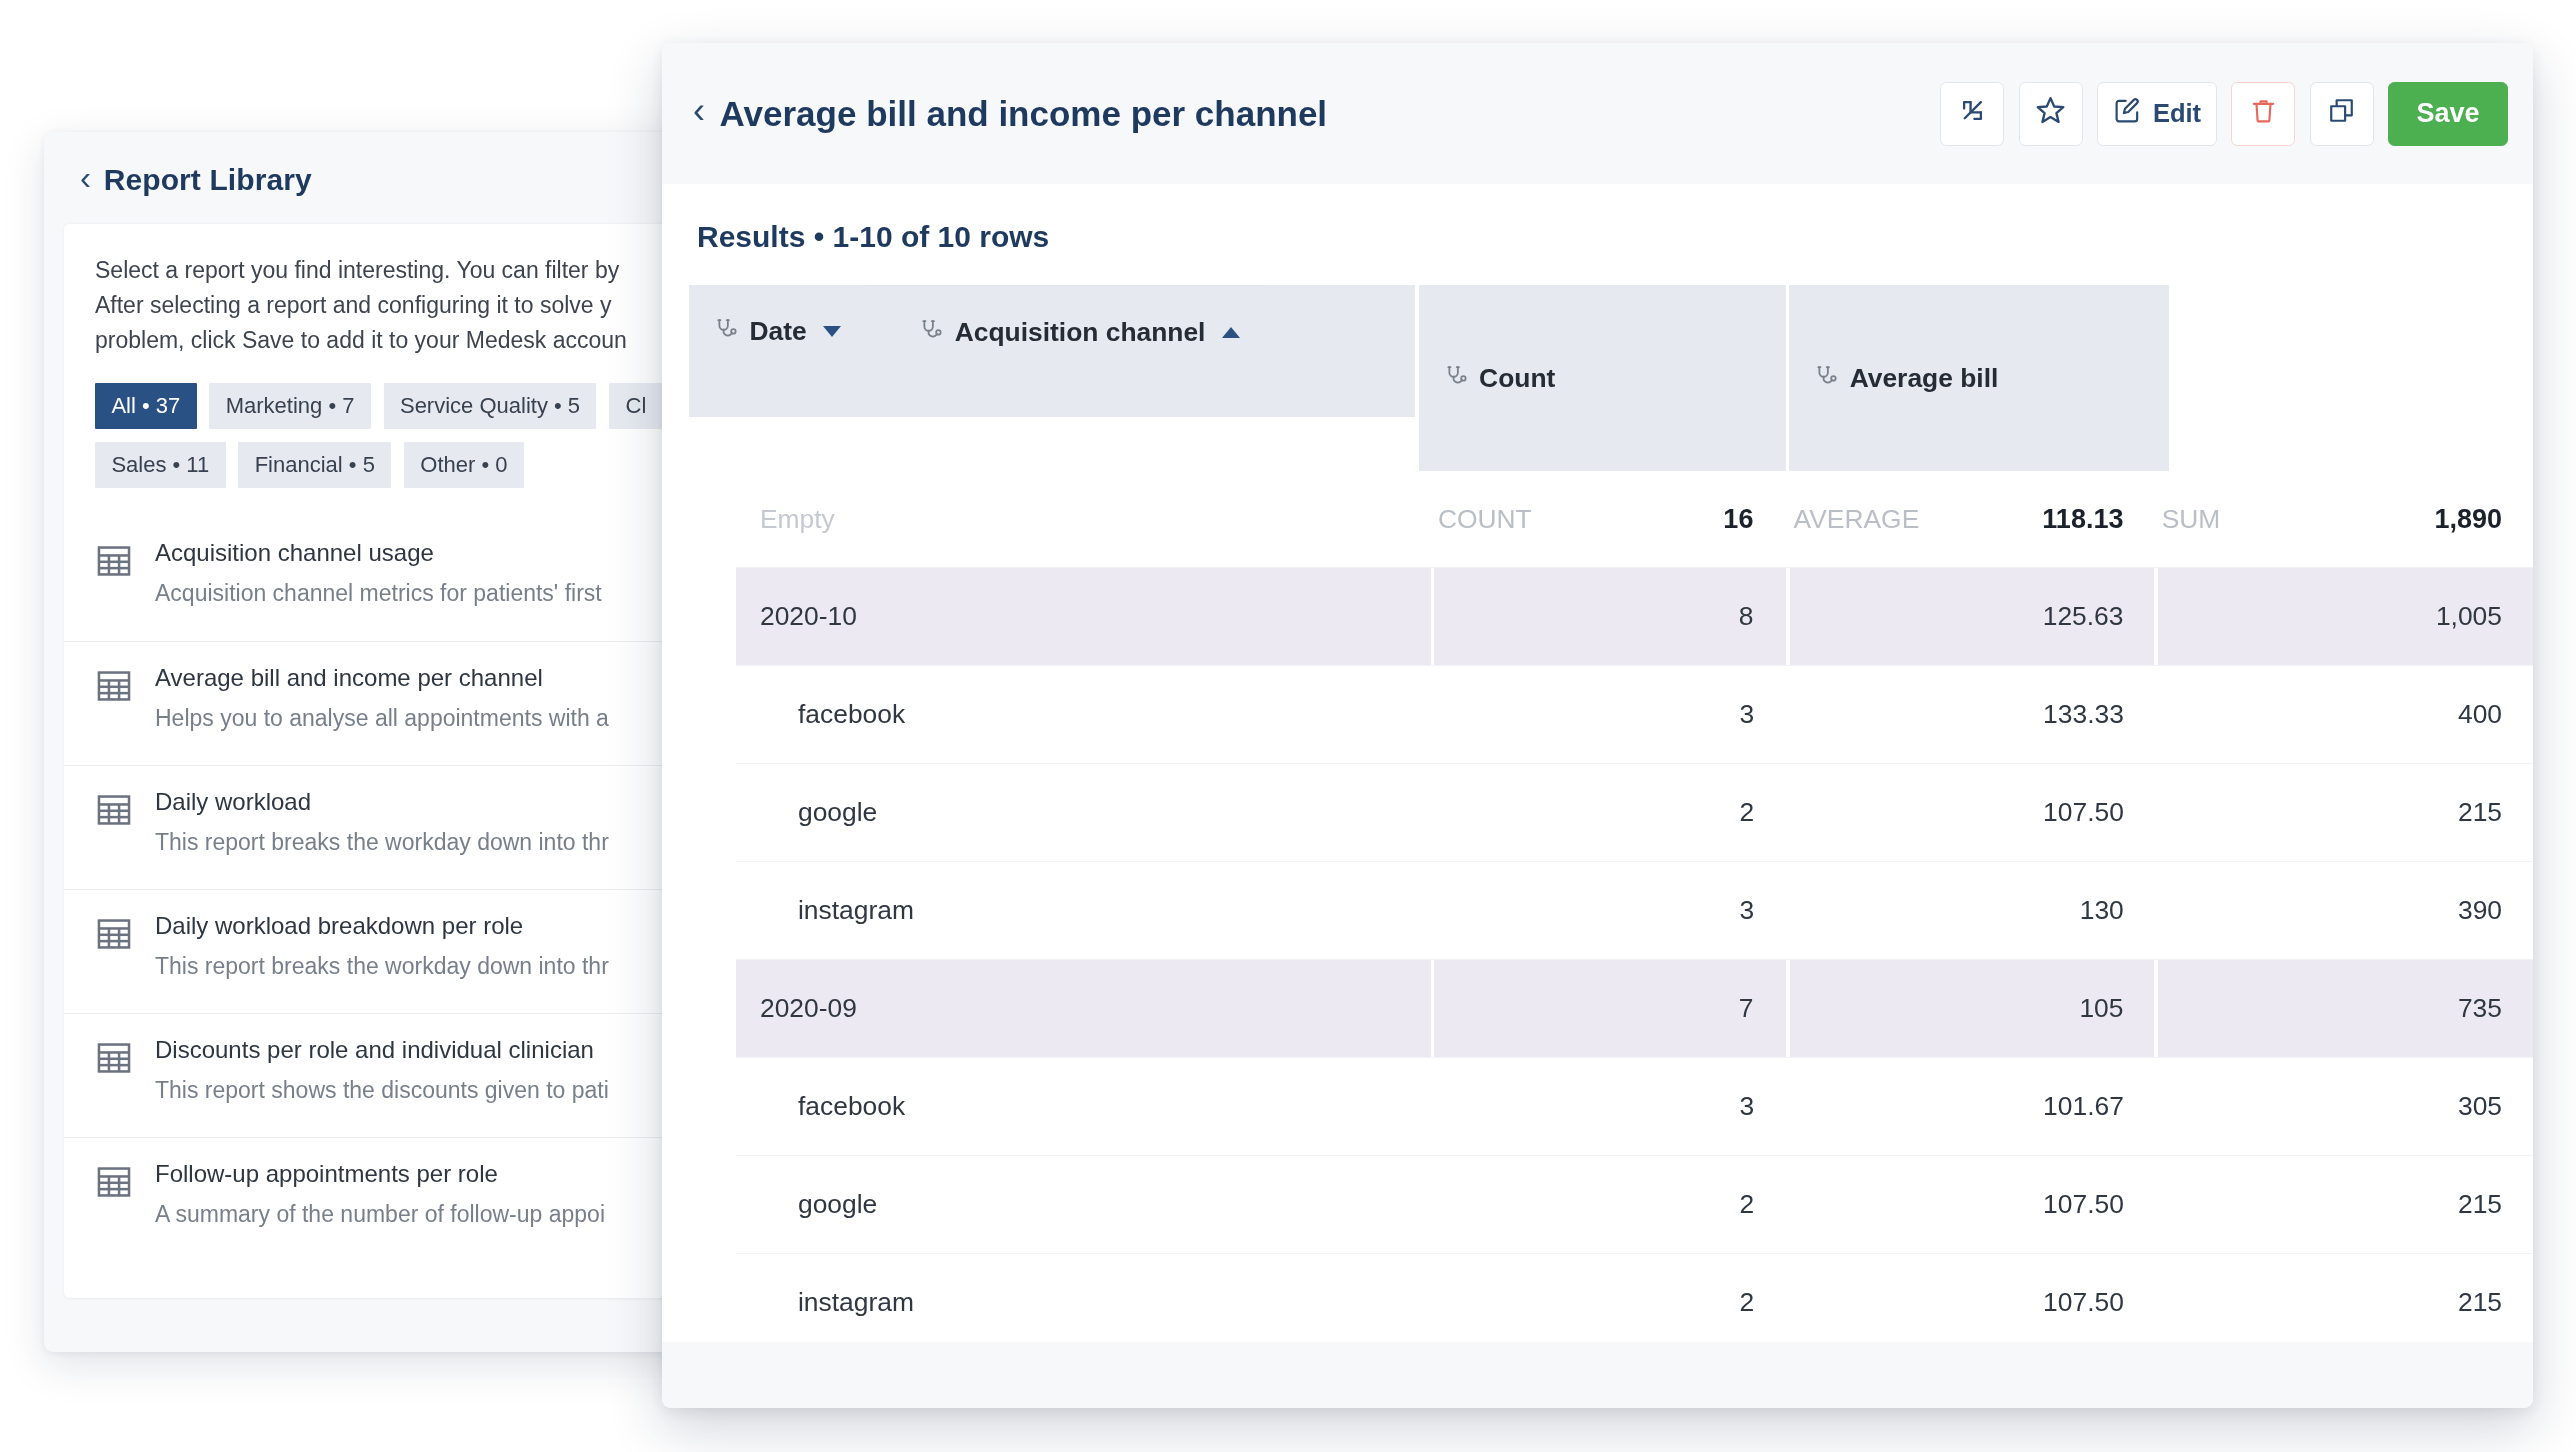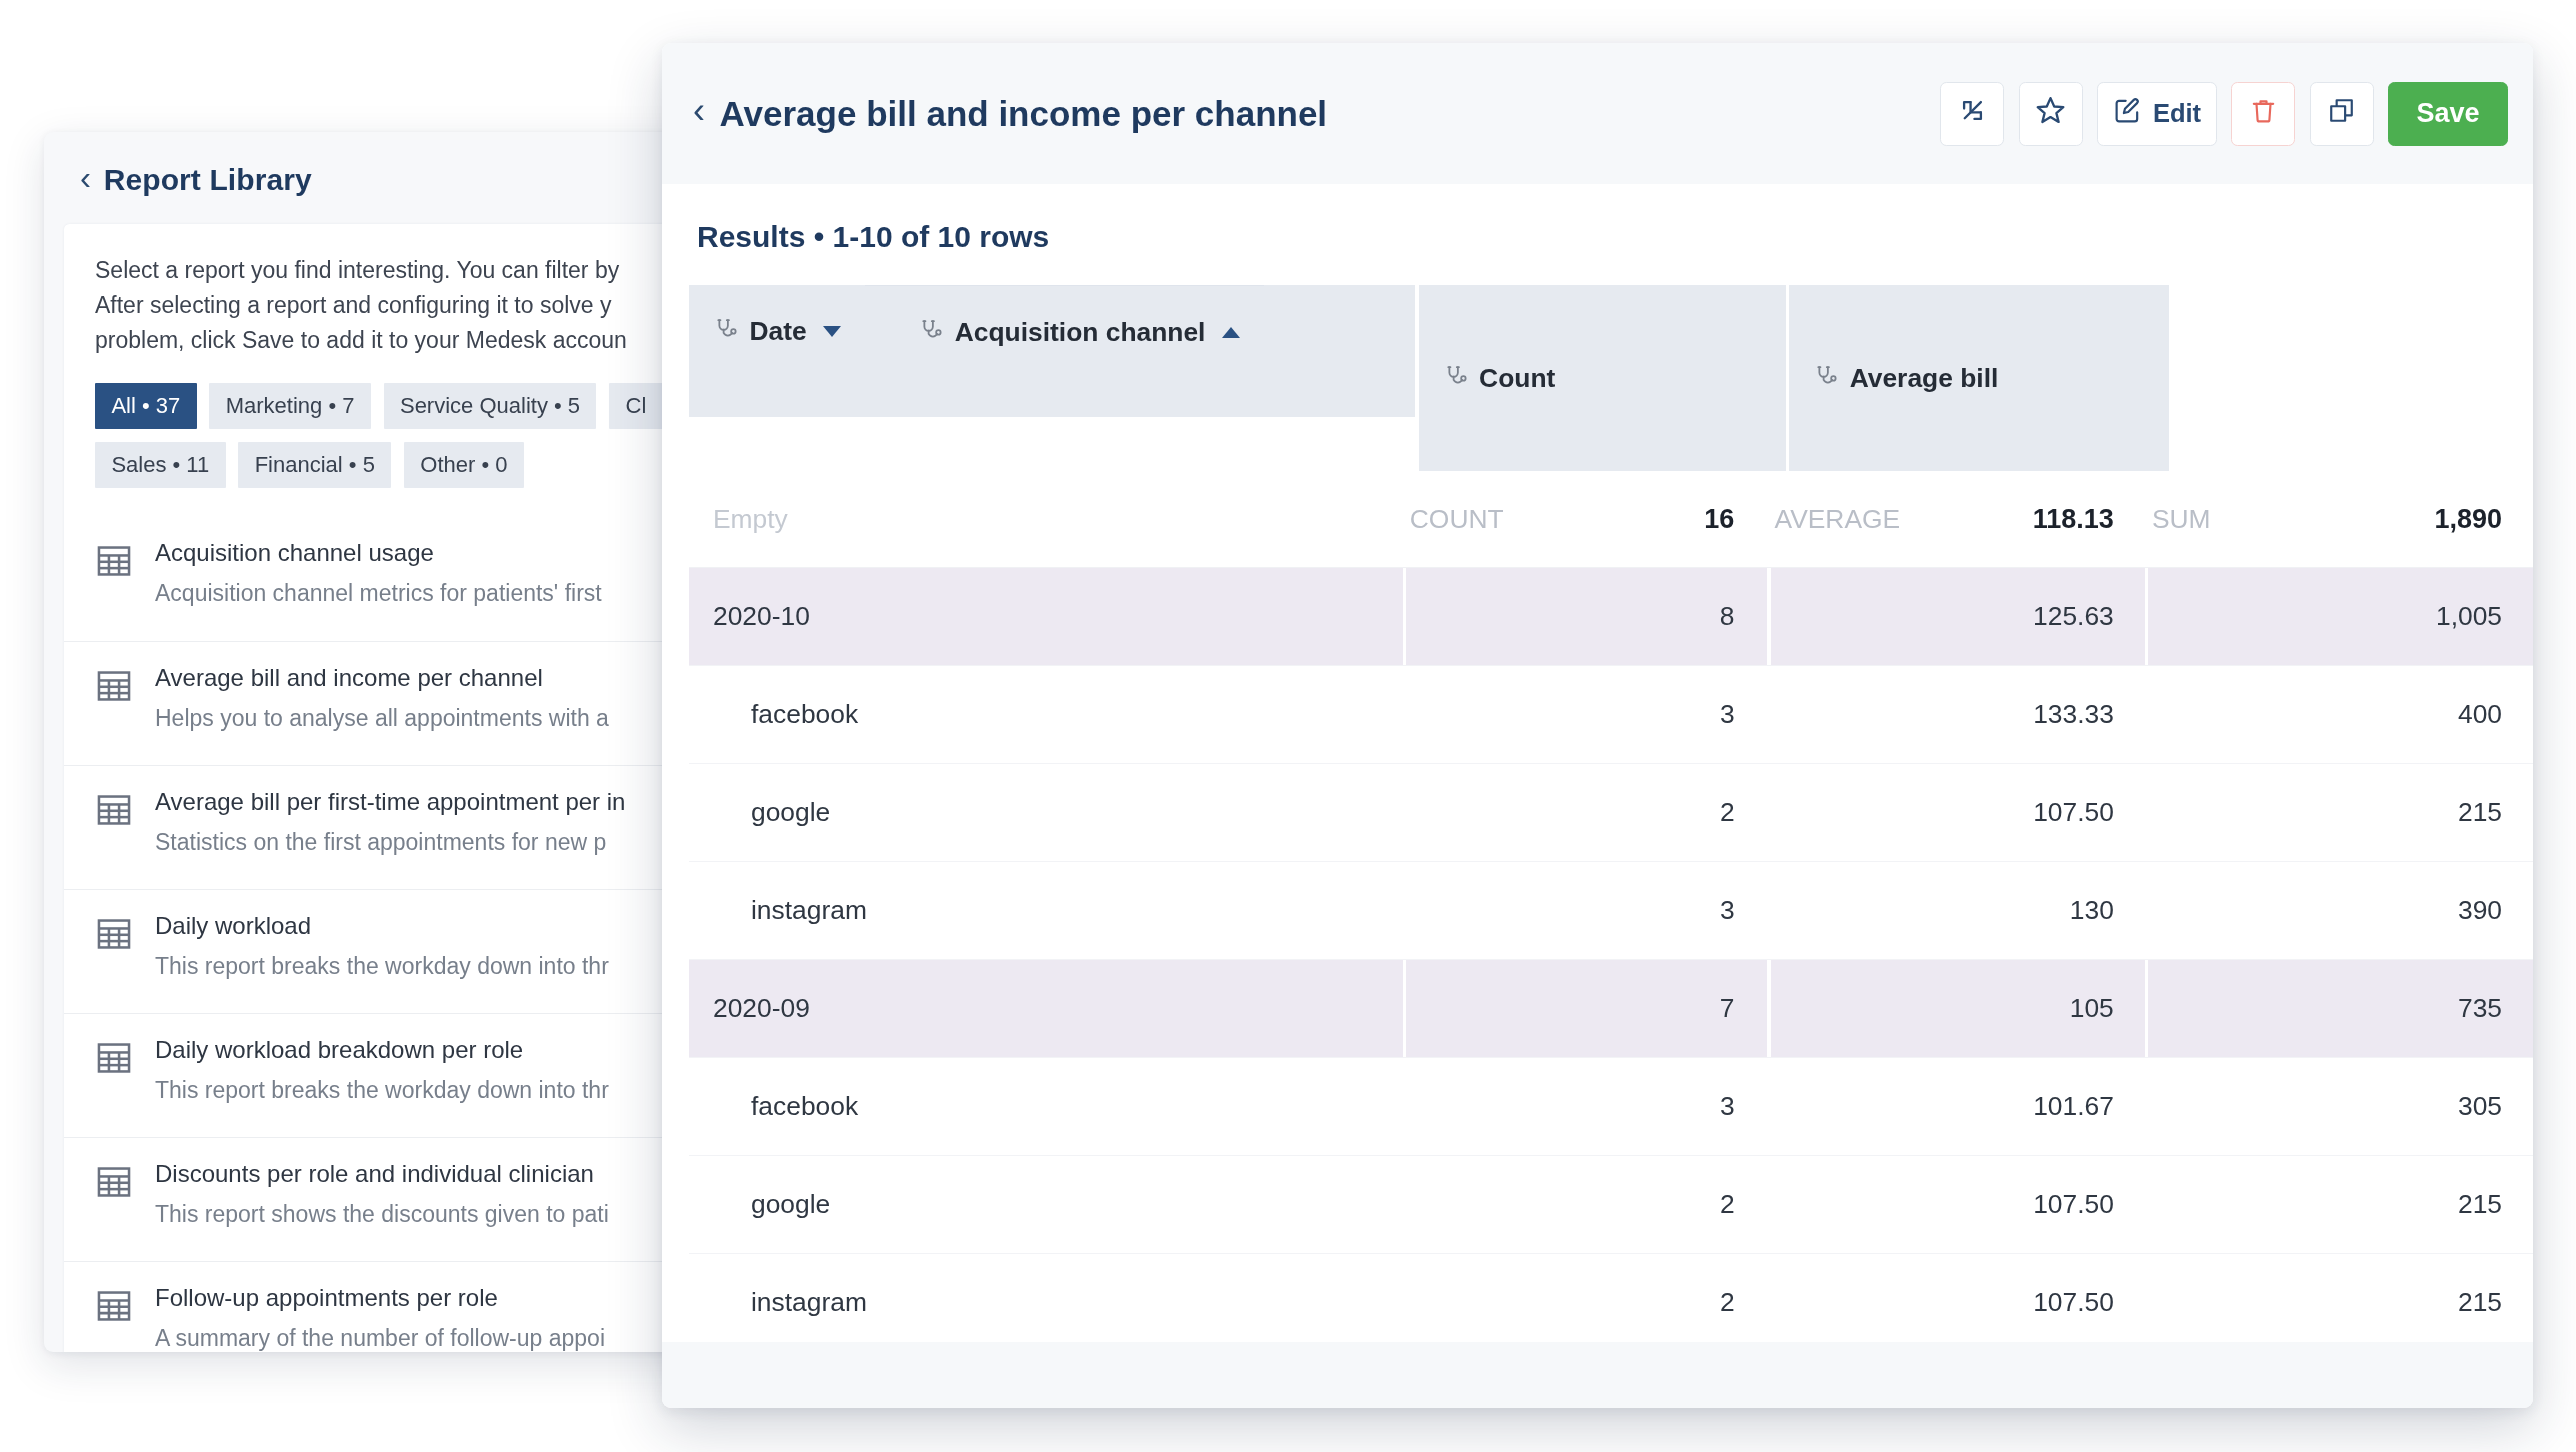--- a/index.html
+++ b/index.html
@@ -124,21 +124,21 @@
   .caret.up { border-bottom: 11px solid #2a5183; }
 
   .hcell.c-date { width: 726px; height: 132px; display: flex; }
   .hrow-top { height: 93px; display: flex; align-items: center; }
   .hrow-bot { height: 93px; display: flex; align-items: center; border-top: 0.9px solid #dfe4ec; }
   .hrow-bot .hinner { padding-left: 53px; }
   .hcell.c-num { width: 367px; height: 186px; display: flex; align-items: center; }
   .hcell.c-avg { width: 380px; height: 186px; display: flex; align-items: center; }
   .hcell.c-tot { width: 391px; height: 186px; display: flex; align-items: center; }
 
-  .grid-body { padding-left: 27px; }
+  .grid-body { padding-left: 38px; margin-left: 36px; }
   .grow { display: flex; gap: 3.6px; }
   .grow .cell { display: flex; align-items: center; height: 97px; }
   .grow .cell.c1 { width: 726px; padding-left: 24px; }
   .grow .cell.c2 { width: 367px; justify-content: flex-end; padding-right: 33px; }
   .grow .cell.c3 { width: 380px; justify-content: flex-end; padding-right: 31px; }
   .grow .cell.c4 { width: 391px; justify-content: flex-end; padding-right: 31px; }
 
   .grow.summary .cell { height: 96px; }
   .grow.summary { border-bottom: 0.9px solid #f0f1f4; }
   .sum-label { color: #b9bec7; font-size: 26.4px; margin-right: auto; padding-left: 3.6px; }
@@ -218,36 +218,20 @@
               <line x1="8.8" y1="8.5" x2="8.8" y2="20.5"></line>
                 <line x1="15.2" y1="8.5" x2="15.2" y2="20.5"></line>
             </svg>
           </span>
           <div class="report-texts">
             <div class="report-name">Average bill and income per channel</div>
             <div class="report-desc">Helps you to analyse all appointments with a</div>
           </div>
         </div>
 
-        <div class="report-item">
-          <span class="tbl-icon">
-            <svg width="38" height="38" viewBox="0 0 24 24" fill="none" stroke="#6b7280" stroke-width="1.6">
-              <rect x="2.5" y="3.5" width="19" height="17"></rect>
-                <line x1="2.5" y1="8.5" x2="21.5" y2="8.5"></line>
-              <line x1="2.5" y1="12.5" x2="21.5" y2="12.5"></line>
-                <line x1="2.5" y1="16.5" x2="21.5" y2="16.5"></line>
-              <line x1="8.8" y1="8.5" x2="8.8" y2="20.5"></line>
-                <line x1="15.2" y1="8.5" x2="15.2" y2="20.5"></line>
-            </svg>
-          </span>
-          <div class="report-texts">
-            <div class="report-name">Average bill per first-time appointment per in</div>
-            <div class="report-desc">Statistics on the first appointments for new p</div>
-          </div>
-        </div>
 
         <div class="report-item">
           <span class="tbl-icon">
             <svg width="38" height="38" viewBox="0 0 24 24" fill="none" stroke="#6b7280" stroke-width="1.6">
               <rect x="2.5" y="3.5" width="19" height="17"></rect>
                 <line x1="2.5" y1="8.5" x2="21.5" y2="8.5"></line>
               <line x1="2.5" y1="12.5" x2="21.5" y2="12.5"></line>
                 <line x1="2.5" y1="16.5" x2="21.5" y2="16.5"></line>
               <line x1="8.8" y1="8.5" x2="8.8" y2="20.5"></line>
                 <line x1="15.2" y1="8.5" x2="15.2" y2="20.5"></line>

